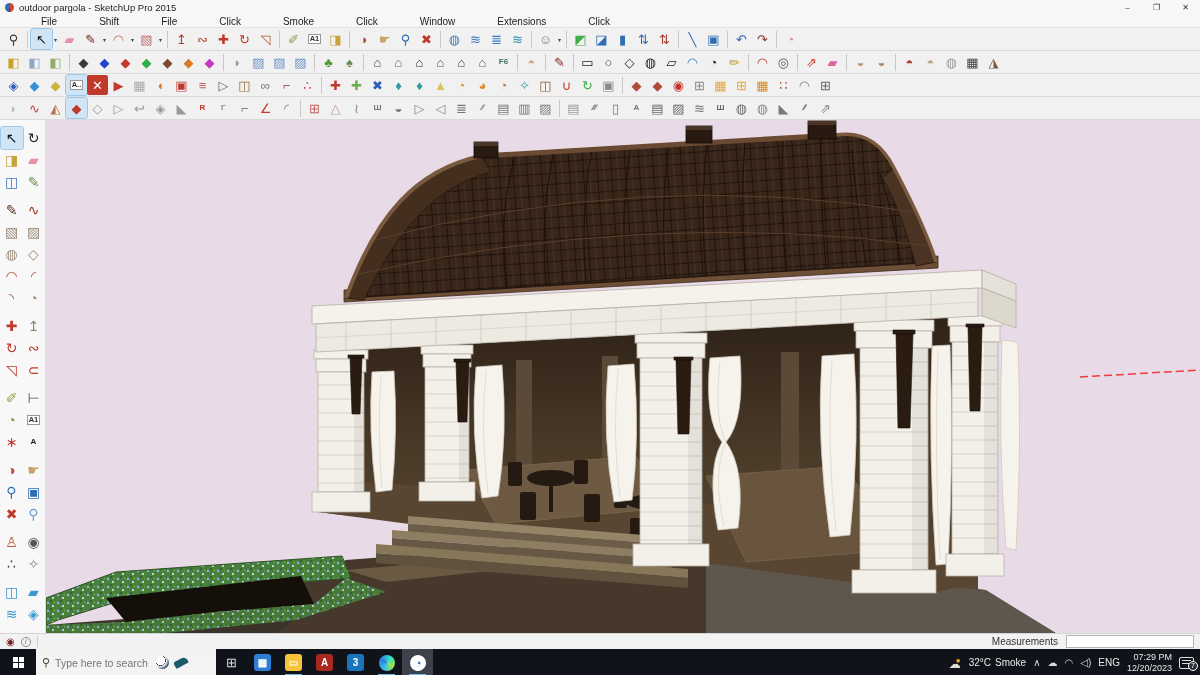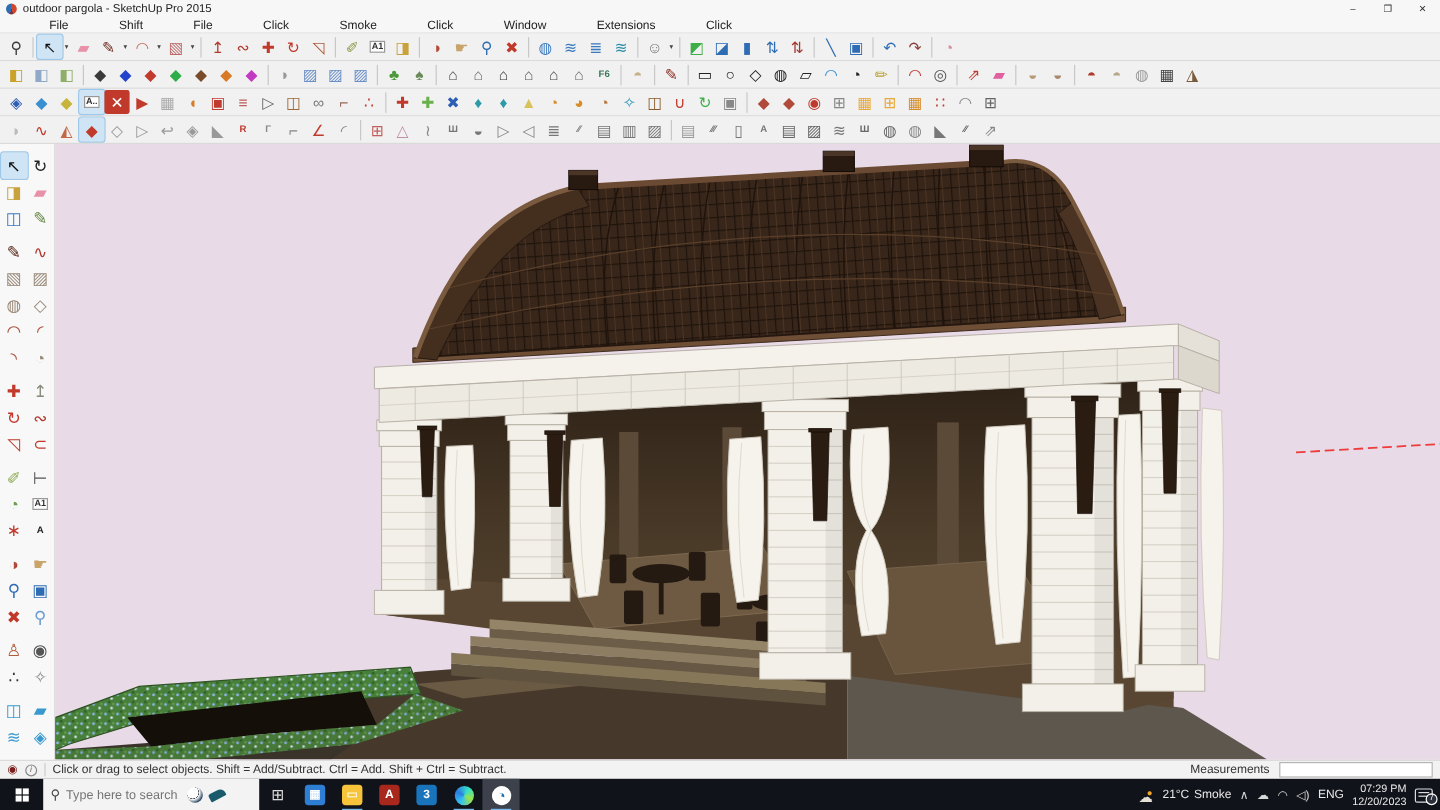--- a/index.html
+++ b/index.html
@@ -942,21 +942,20 @@
 
       <line x1="1034" y1="257" x2="1154" y2="250" stroke="#ee3b3b" stroke-width="1.5" stroke-dasharray="8 4"></line>
     </svg>
   </div>
 </div>
 
 <div class="statusbar">
   <span class="st-ico" style="color:#7a2020">◉</span>
   <span class="info-circle">i</span>
   <span class="st-div"></span>
-  <span>Click or drag to select objects. Shift = Add/Subtract. Ctrl = Add. Shift + Ctrl = Subtract.</span>
   <span class="meas">
     <span>Measurements</span>
     <input class="meas-input" value="" style="">
   </span>
 </div>
 
 <div class="taskbar">
   <span class="tk-start">
     <span class="win-grid">
         <i></i>
@@ -994,21 +993,21 @@
         <span class="skp-circle">◔</span>
       </span>
     </span>
 
   <span class="tk-right">
     <span class="weather">
       <span class="sun-cloud">
         <span class="sun">●</span>
           <span class="cloud">☁</span>
       </span>
-      <span>21°C</span>
+      <span>32°C</span>
       <span>Smoke</span>
     </span>
     <span class="tray-ico">∧</span>
     <span class="tray-ico">☁</span>
     <span class="tray-ico">◠</span>
     <span class="tray-ico">◁)</span>
     <span>ENG</span>
     <span class="clock">
       <div>07:29 PM</div>
       <div>12/20/2023</div>

